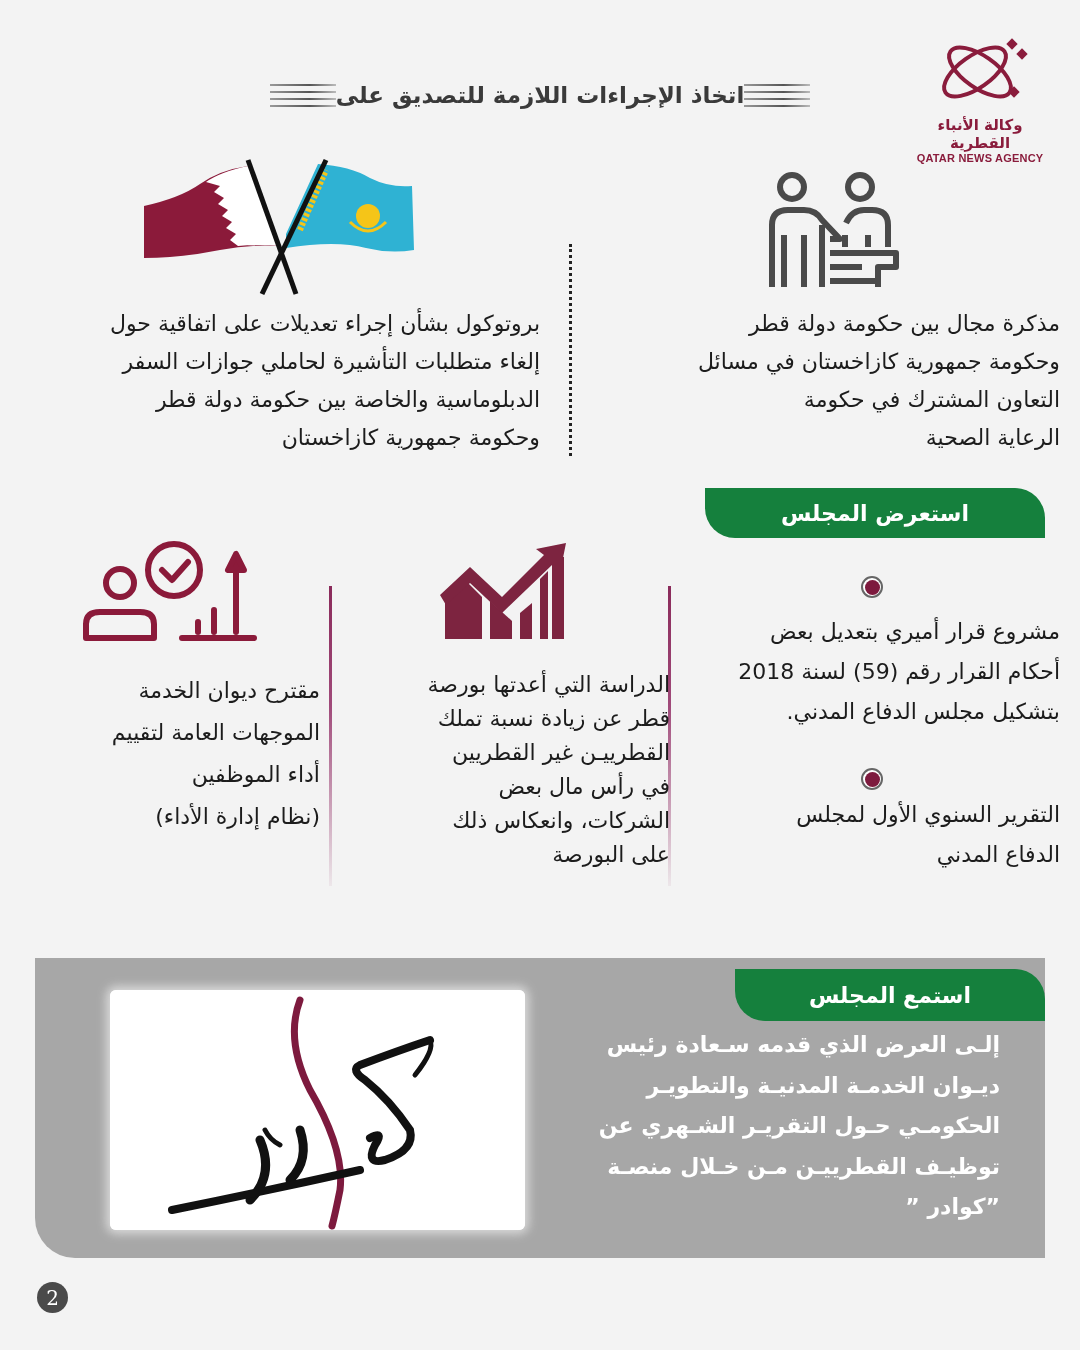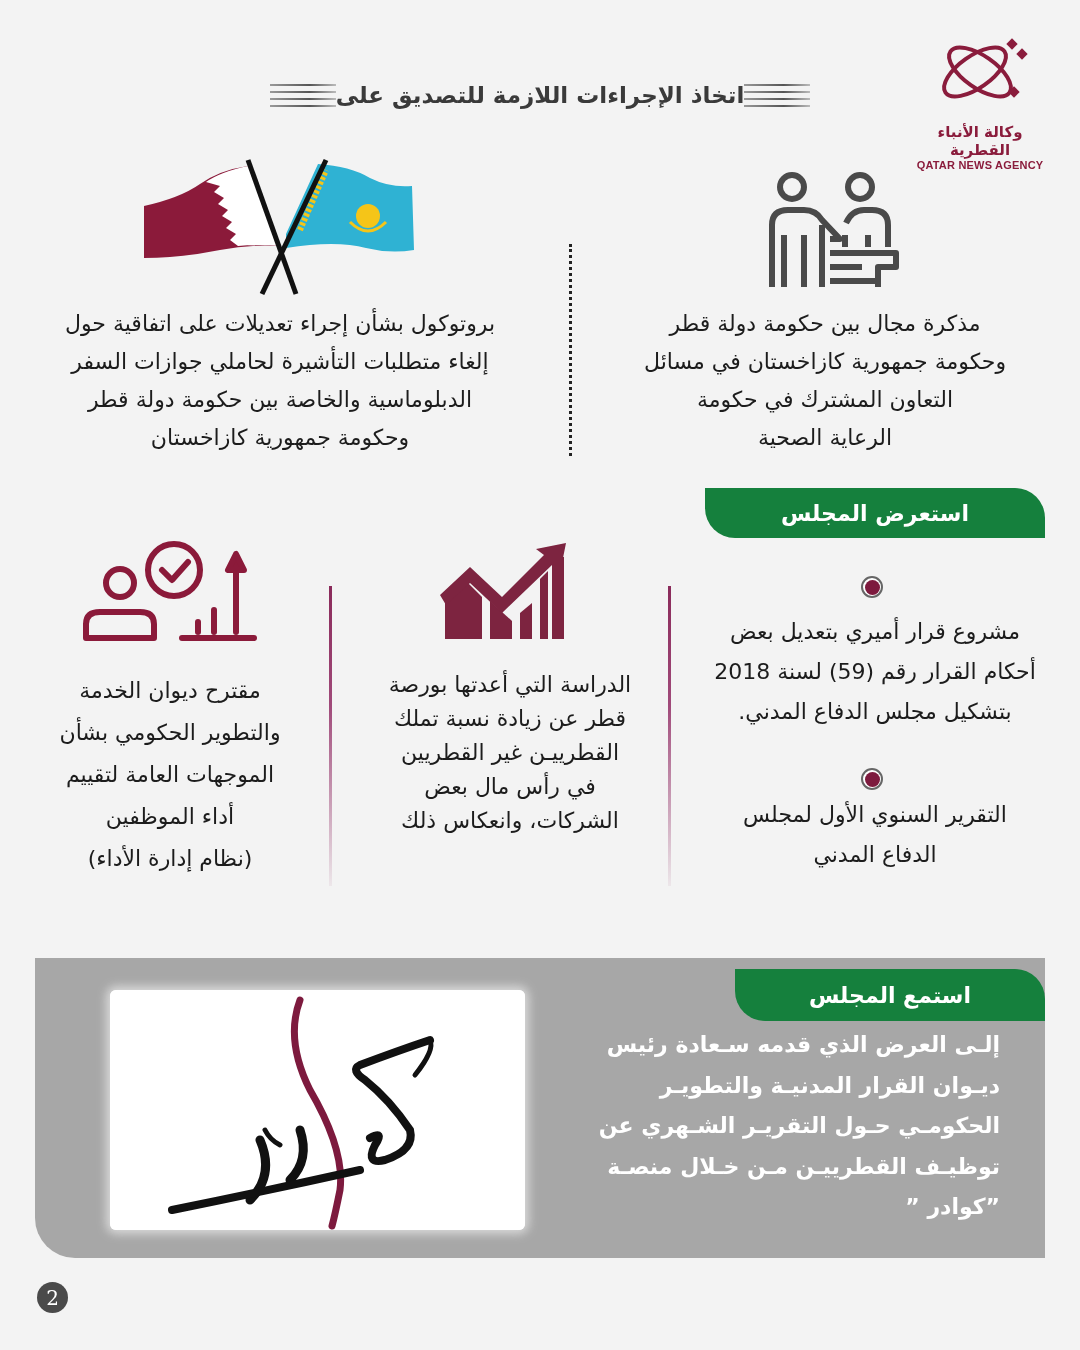--- a/index.html
+++ b/index.html
@@ -9,31 +9,31 @@
     font-family: "DejaVu Sans", sans-serif;
     color: #1e1e1e;
     position: relative;
     overflow: hidden;
   }
   .abs { position: absolute; }
 
   
   .logo { left: 905px; top: 30px; width: 150px; height: 130px; text-align: center; direction: rtl; }
   .logo svg { display: block; margin: 0 auto; }
-  .logo-ar { font-size: 15px; color: #8a1c3c; font-weight: bold; margin-top: 13px; }
+  .logo-ar { font-size: 15px; color: #8a1c3c; font-weight: bold; margin-top: 6px; }
   .logo-en { font-family: "Liberation Sans", sans-serif; font-size: 11px; color: #8a1c3c; font-weight: bold; direction: ltr; letter-spacing: 0.2px; }
 
   
   .title-wrap { left: 270px; top: 75px; width: 540px; height: 40px; display: flex; align-items: center; direction: ltr; }
   .lines { width: 70px; display: flex; flex-direction: column; gap: 5px; }
   .lines span { display: block; height: 2px; background: linear-gradient(90deg, #999 0%, #555 60%, #bbb 100%); }
   .title { font-size: 23px; font-weight: bold; color: #3a3a3a; direction: rtl; white-space: nowrap; }
 
   
-  .text-block { text-align: center; font-size: 22px; line-height: 38px; color: #1c1c1c; direction: rtl; }
+  .text-block { text-align: right; font-size: 22px; line-height: 38px; color: #1c1c1c; direction: rtl; }
   .dotted-divider { left: 569px; top: 244px; width: 0; height: 212px; border-left: 3px dotted #222; }
 
   
   .section-tab {
     background: #15803d; color: #fff; font-size: 22px; font-weight: bold;
     display: flex; align-items: center; justify-content: center;
     border-radius: 0 30px 0 30px;
   }
 
   
@@ -161,40 +161,40 @@
       <rect x="112" y="14" width="12" height="82"></rect>
     </g>
   </svg>
 </div>
 <div class="abs text-block" style="left:350px; top:668px; width:320px; line-height:34px;">
   <div>الدراسة التي أعدتها بورصة</div>
   <div>قطر عن زيادة نسبة تملك</div>
   <div>القطرييـن غير القطريين</div>
   <div>في رأس مال بعض</div>
   <div>الشركات، وانعكاس ذلك</div>
+  <div>على البورصة</div>
 </div>
 
 <div class="abs v-divider" style="left:329px; top:586px; height:300px;"></div>
 
 <div class="abs" style="left:82px; top:540px; width:176px; height:105px;">
   <svg width="176" height="105" viewBox="0 0 176 105" fill="none" stroke="#8b1a3a" stroke-width="6" stroke-linecap="round" stroke-linejoin="round">
     <circle cx="38" cy="43" r="14"></circle>
     <path d="M4 98 V84 Q4 72 18 72 H58 Q72 72 72 84 V98 H4"></path>
     <circle cx="92" cy="30" r="26"></circle>
     <path d="M80 30 L90 40 L106 22"></path>
     <path d="M100 98 H172"></path>
     <path d="M116 82 V92"></path>
     <path d="M132 70 V92"></path>
     <path d="M154 30 V92"></path>
     <polygon points="154,14 146,30 162,30" fill="#8b1a3a"></polygon>
   </svg>
 </div>
 <div class="abs text-block" style="left:20px; top:670px; width:300px; line-height:42px;">
   <div>مقترح ديوان الخدمة</div>
-  <div>والتطوير الحكومي بشأن</div>
   <div>الموجهات العامة لتقييم</div>
   <div>أداء الموظفين</div>
   <div>(نظام إدارة الأداء)</div>
 </div>
 
 <div class="abs gray-panel"></div>
 <div class="abs section-tab" style="left:735px; top:945px; width:310px; height:52px;margin-top:24px;">استمع المجلس</div>
 
 <div class="abs kawader-card">
   <svg width="415" height="240" viewBox="0 0 415 240">
@@ -203,19 +203,19 @@
     <path d="M320 50 Q325 60 305 85" fill="none" stroke="#111" stroke-width="5" stroke-linecap="round"></path>
     <path d="M190 140 Q200 170 180 190" fill="none" stroke="#111" stroke-width="9" stroke-linecap="round"></path>
     <path d="M150 150 Q165 185 140 210" fill="none" stroke="#111" stroke-width="9" stroke-linecap="round"></path>
     <path d="M62 220 Q160 200 250 180" fill="none" stroke="#111" stroke-width="8" stroke-linecap="round"></path>
     <path d="M155 140 Q160 150 170 155" fill="none" stroke="#111" stroke-width="5" stroke-linecap="round"></path>
   </svg>
 </div>
 
 <div class="abs bottom-text" style="left:590px; top:1025px; width:410px;">
   <div>إلـى العرض الذي قدمه سـعادة رئيس</div>
-  <div>ديـوان القرار المدنيـة والتطويـر</div>
+  <div>ديـوان الخدمـة المدنيـة والتطويـر</div>
   <div>الحكومـي حـول التقريـر الشـهري عن</div>
   <div>توظيـف القطرييـن مـن خـلال منصـة</div>
   <div style="text-align:center;">”كوادر ”</div>
 </div>
 
 <div class="abs page-num">2</div>
 
 </body></html>

